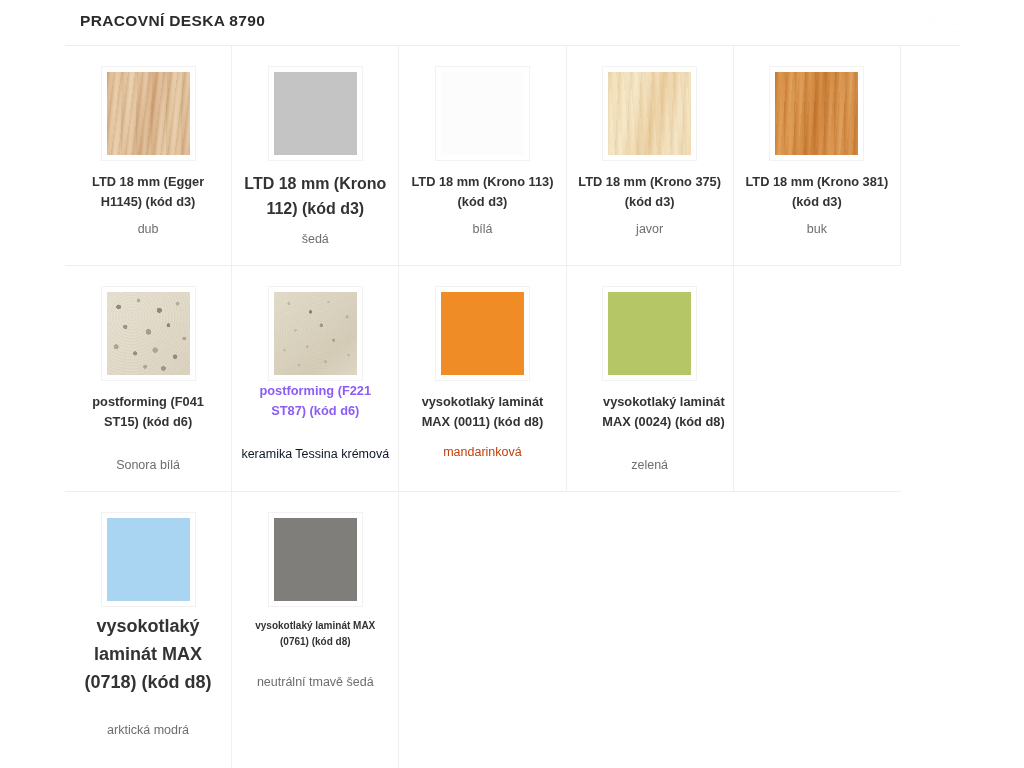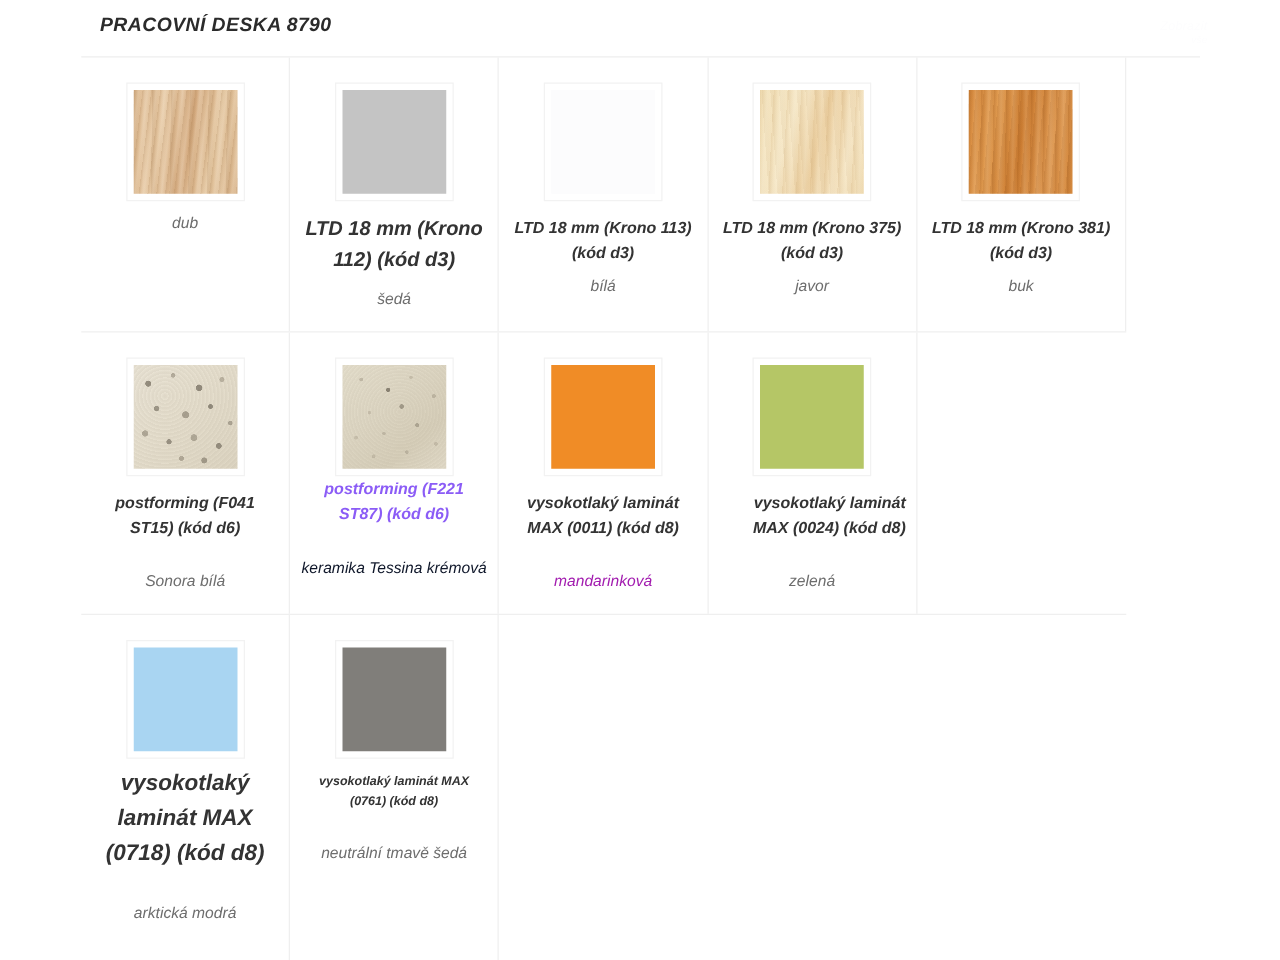--- a/index.html
+++ b/index.html
@@ -10,21 +10,20 @@
     background: #ffffff;
     font-family: "Liberation Sans", sans-serif;
     overflow: hidden;
   }
 
   #page {
     position: relative;
     width: 1024px;
     height: 768px;
     background: #ffffff;
-    font-style: italic;
   }
 
   
   .header {
     position: absolute;
     left: 0; top: 0;
     width: 1024px;
     height: 46px;
   }
   .page-title {
@@ -203,20 +202,21 @@
     </div>
     <div class="header-rule"></div>
   </div>
 
   <div class="swatch-grid" id="swatch-grid">
       <div class="grid-row">
         <div class="cell">
           <div class="swatch-frame">
             <div class="swatch tex-oak"></div>
           </div>
+          <div style="margin-top: 11px; font-size: 12.8px; font-weight: bold; line-height: 1.55; color: rgb(51, 51, 51); max-width: 150px;">LTD 18 mm (Egger H1145) (kód d3)</div>
           <div style="margin-top: 8px; font-size: 12.5px; line-height: 1.55; color: rgb(109, 109, 109); max-width: 150px;">dub</div>
         </div>
         <div class="cell">
           <div class="swatch-frame">
             <div class="swatch" style="background: rgb(196, 196, 196);"></div>
           </div>
           <div style="margin-top: 11px; font-size: 16px; font-weight: bold; line-height: 1.55; color: rgb(51, 51, 51); max-width: 150px;">LTD 18 mm (Krono 112) (kód d3)</div>
           <div style="margin-top: 8px; font-size: 12.5px; line-height: 1.55; color: rgb(109, 109, 109); max-width: 150px;">šedá</div>
         </div>
         <div class="cell">
@@ -254,21 +254,21 @@
             <div class="swatch tex-tessina"></div>
           </div>
           <div style="font-size: 12.8px; font-weight: bold; line-height: 1.55; color: #8b5cf6; max-width: 150px;">postforming (F221 ST87) (kód d6)</div>
           <div style="margin-top: 24px; font-size: 12.5px; line-height: 1.55; color: #0f172a; max-width: 150px;">keramika Tessina krémová</div>
         </div>
         <div class="cell">
           <div class="swatch-frame">
             <div class="swatch" style="background: rgb(240, 140, 38);"></div>
           </div>
           <div style="margin-top: 11px; font-size: 12.8px; font-weight: bold; line-height: 1.55; color: rgb(51, 51, 51); max-width: 150px;">vysokotlaký laminát MAX (0011) (kód d8)</div>
-          <div style="margin-top: 24px; font-size: 12.5px; line-height: 1.55; color: #a21caf; max-width: 150px;">mandarinková</div>
+          <div style="margin-top: 11px; font-size: 12.5px; line-height: 1.55; color: #c2410c; max-width: 150px;">mandarinková</div>
         </div>
         <div class="cell">
           <div class="swatch-frame">
             <div class="swatch" style="background: rgb(181, 198, 102);"></div>
           </div>
           <div style="margin-top: 11px; font-size: 12.8px; font-weight: bold; line-height: 1.55; color: rgb(51, 51, 51); max-width: 150px; text-align: right;">vysokotlaký laminát MAX (0024) (kód d8)</div>
           <div style="margin-top: 24px; font-size: 12.5px; line-height: 1.55; color: rgb(109, 109, 109); max-width: 150px;">zelená</div>
         </div>
       </div>
       <div class="grid-row last">

